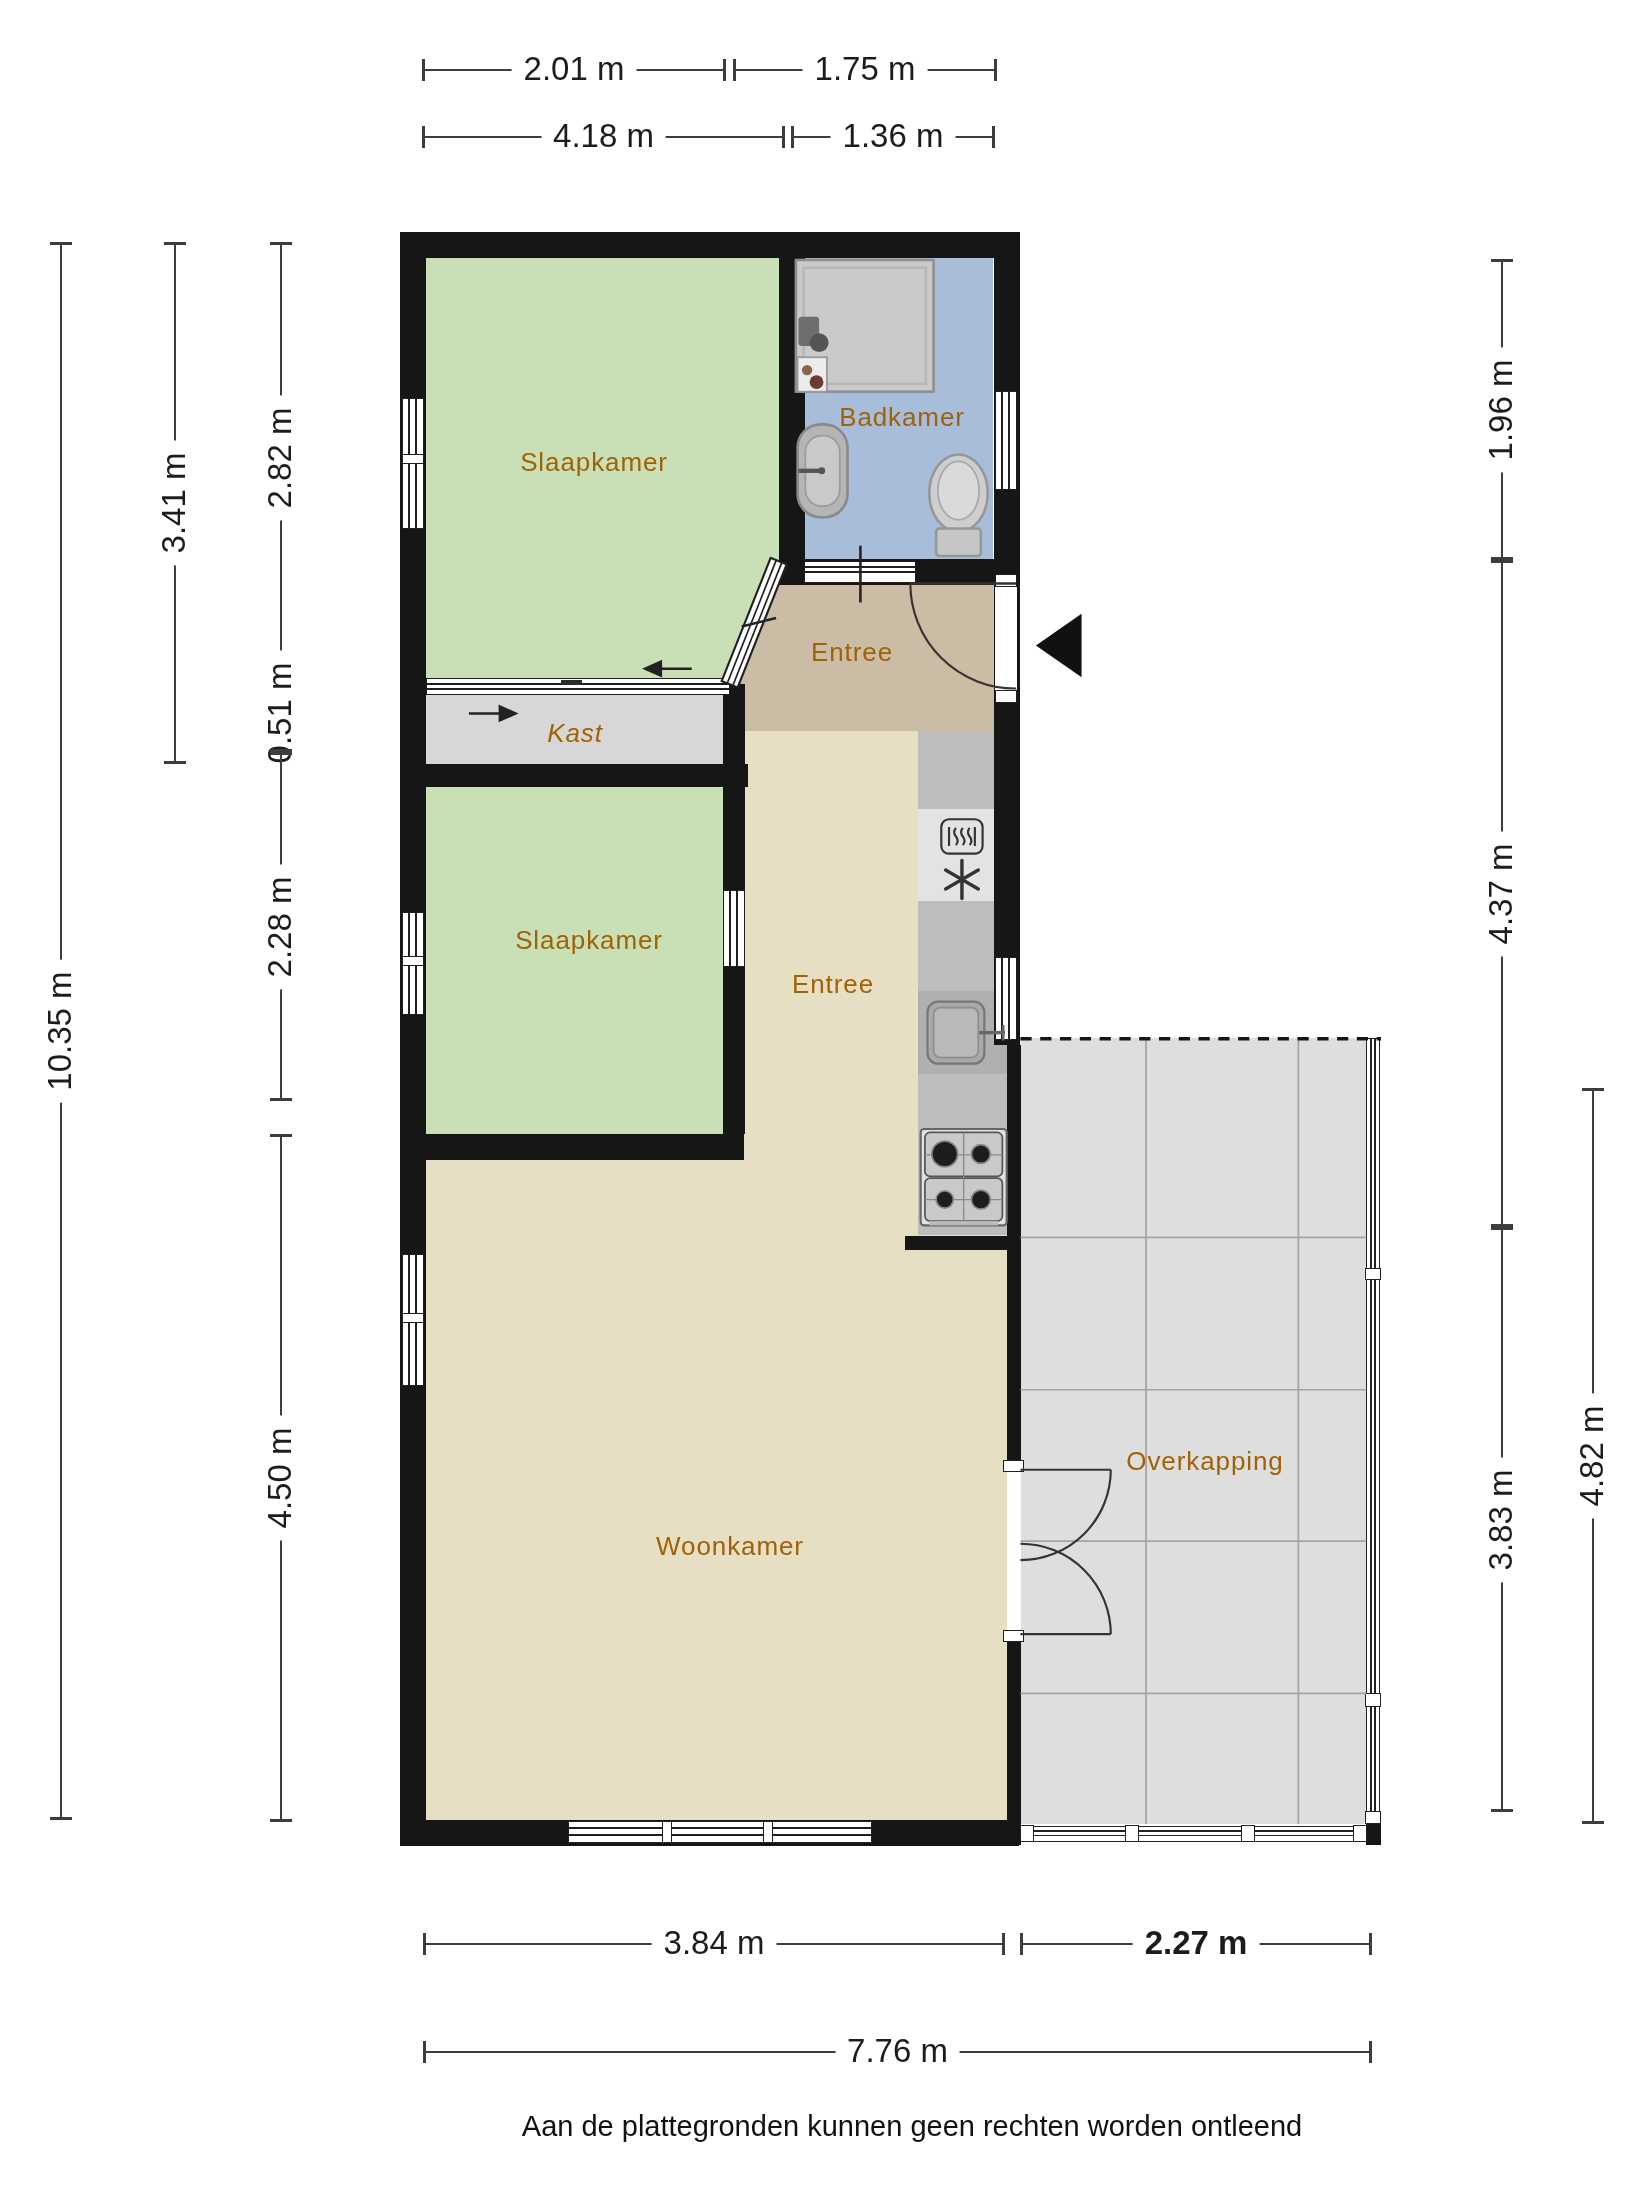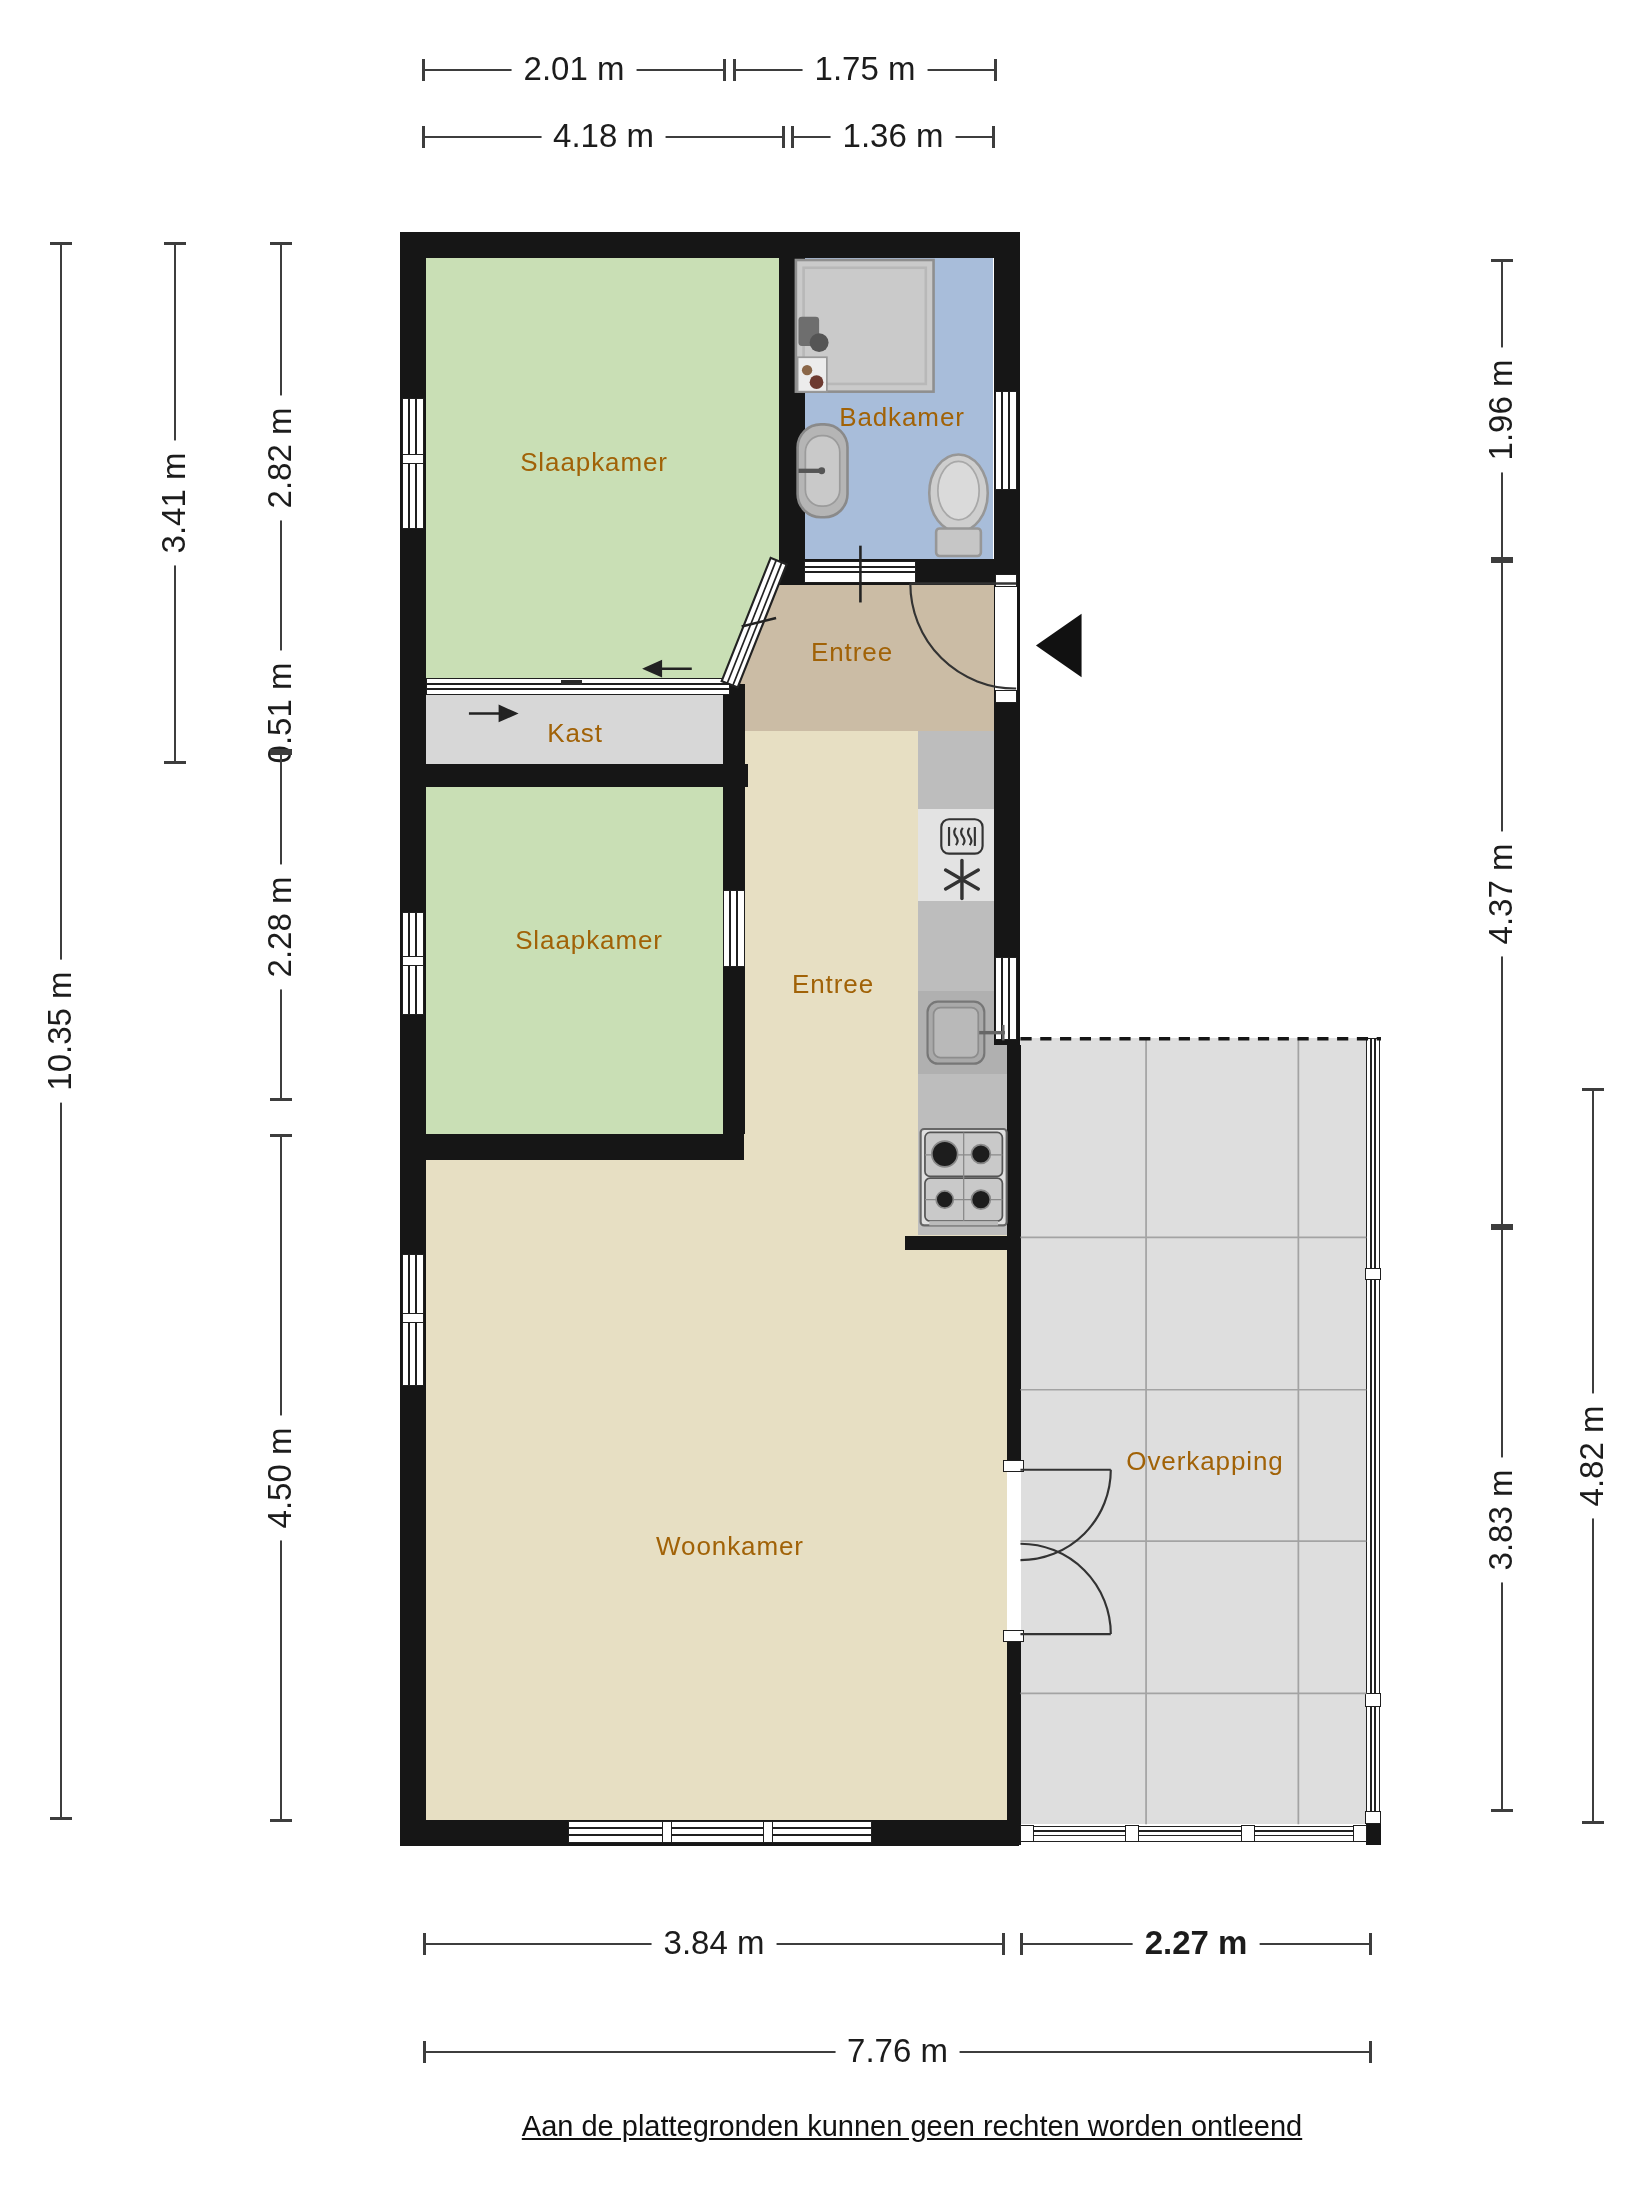--- a/index.html
+++ b/index.html
@@ -210,21 +210,21 @@
       <circle cx="1140" cy="1341" r="11" fill="#1d1d1d" stroke="#888" stroke-width="2"></circle>
       <circle cx="1098" cy="1394" r="10" fill="#1d1d1d" stroke="#888" stroke-width="2"></circle>
       <circle cx="1140" cy="1394" r="11" fill="#1d1d1d" stroke="#888" stroke-width="2"></circle>
       <rect x="1080" y="1419" width="80" height="5" fill="#bbb"></rect>
     </g>
   </svg>
 
   <div class="rlabel" style="left:594px;top:462px;">Slaapkamer</div>
   <div class="rlabel" style="left:902px;top:417px;">Badkamer</div>
   <div class="rlabel" style="left:852px;top:652px;">Entree</div>
-  <div class="rlabel" style="left:575px;top:733px;">Kast</div>
+  <div class="rlabel" style="left:575px;top:733px;font-style:italic;">Kast</div>
   <div class="rlabel" style="left:589px;top:940px;">Slaapkamer</div>
   <div class="rlabel" style="left:833px;top:984px;">Entree</div>
   <div class="rlabel" style="left:698px;top:1546px;margin-left:32px;">Woonkamer</div>
   <div class="rlabel" style="left:1205px;top:1461px;">Overkapping</div>
 
   <div class="dimh" style="left:423px;top:69px;width:302px;">
     <span class="dlab">2.01 m</span>
     </div>
   <div class="dimh" style="left:734px;top:69px;width:262px;">
     <span class="dlab">1.75 m</span>
@@ -271,16 +271,16 @@
   <div class="dimh" style="left:424px;top:1943px;width:580px;">
     <span class="dlab">3.84 m</span>
     </div>
   <div class="dimh" style="left:1021px;top:1943px;width:350px;font-weight:bold;">
     <span class="dlab">2.27 m</span>
     </div>
   <div class="dimh" style="left:424px;top:2051px;width:947px;">
     <span class="dlab">7.76 m</span>
     </div>
 
-  <div class="footer" style="top:2110px;text-decoration:underline;">Aan de plattegronden kunnen geen rechten worden ontleend</div>
+  <div class="footer" style="top:2110px;">Aan de plattegronden kunnen geen rechten worden ontleend</div>
 
 </div>
 
 
 </body></html>

